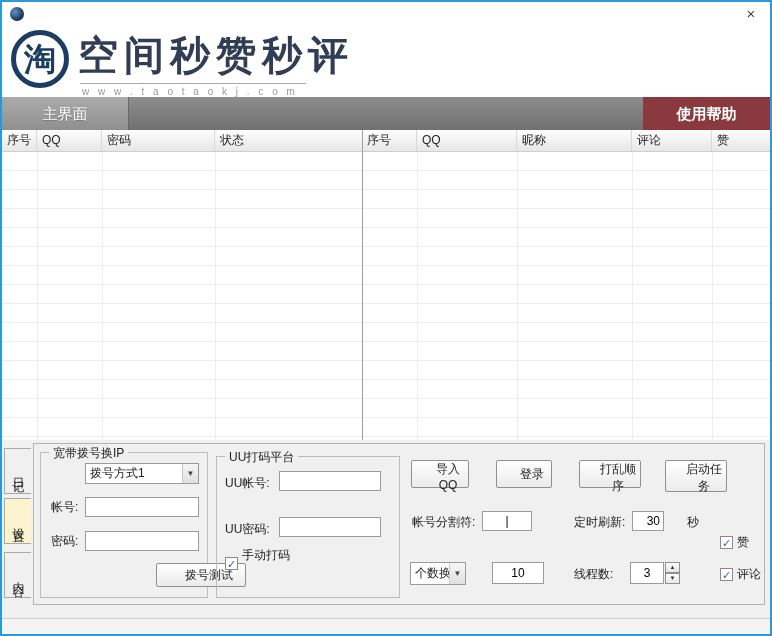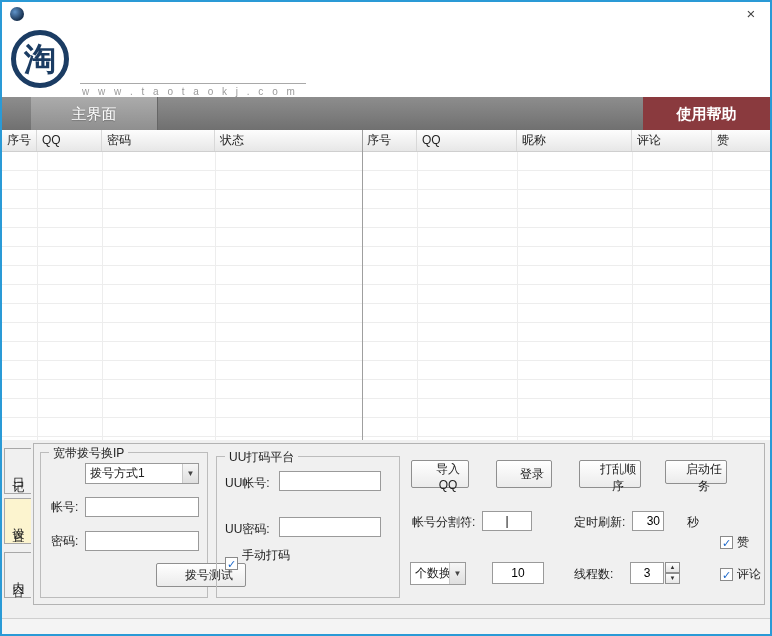--- a/index.html
+++ b/index.html
@@ -37,21 +37,20 @@
     position:absolute; left:80px; top:60px; font-size:10px; letter-spacing:3px; color:#9a9a9a;
   }
   
   .tabbar { position:absolute; left:0; top:95px; width:768px; height:33px;
     background:linear-gradient(#8d8d8d,#707070); }
   .tab-main {
     position:absolute; left:0; top:0; width:127px; height:33px;
     background:linear-gradient(#ababab,#8f8f8f); border-right:1px solid #666;
     color:#ffffff; font-size:15px; text-align:center; line-height:33px; cursor:pointer;
     text-shadow:0 1px 1px rgba(0,0,0,.25);
-    margin-left:29px;
   }
   .help-btn {
     position:absolute; right:0; top:0; width:127px; height:33px; background:#8a3a3e;
     color:#ffffff; font-size:15px; font-weight:bold; text-align:center; line-height:33px; cursor:pointer;
   }
   
   .thead { position:absolute; top:128px; height:22px; background:linear-gradient(#fdfdfd,#e7e7e7);
     border-bottom:1px solid #cfcfcf; display:flex; }
   .thead-left { left:0; width:360px; }
   .thead-right { left:360px; width:408px; }
@@ -128,20 +127,21 @@
 
   <div class="titlebar">
     <div class="app-icon"></div>
     <div class="close-btn">×</div>
   </div>
 
   <div class="header">
     <div class="logo-circle">
       <span>淘</span>
     </div>
+    <div class="brand-title">空间秒赞秒评</div>
     <div class="brand-rule"></div>
     <div class="brand-url">w w w . t a o t a o k j . c o m</div>
   </div>
 
   <div class="tabbar">
     <div class="tab-main">主界面</div>
     <div class="help-btn">使用帮助</div>
   </div>
 
   <div class="thead thead-left">
@@ -205,21 +205,21 @@
         <input class="txt" style="left: 62px; top: 14px; width: 102px;">
         <span class="lbl" style="left:8px; top:62px;">UU密码:</span>
         <input class="txt" style="left: 62px; top: 60px; width: 102px;">
         <span class="cb" style="left:8px; top:100px;">✓</span>
         <span class="cb-label" style="left:25px; top:91px; position:absolute;">手动打码</span>
       </div>
 
       <button class="btn" style="left:377px; top:16px; width:58px; height:28px;">导入QQ</button>
       <button class="btn" style="left:462px; top:16px; width:56px; height:28px;">登录</button>
       <button class="btn" style="left:545px; top:16px; width:62px; height:28px;">打乱顺序</button>
-      <button class="btn" style="left:631px; top:16px; width:62px; height:24px;">启动任务</button>
+      <button class="btn" style="left:631px; top:16px; width:62px; height:32px;">启动任务</button>
 
       <span class="lbl" style="left:378px; top:68px;">帐号分割符:</span>
       <input class="txt" style="left: 448px; top: 67px; width: 50px; text-align: center;" value="|">
 
       <span class="lbl" style="left:540px; top:68px;">定时刷新:</span>
       <input class="txt" style="left: 598px; top: 67px; width: 32px; text-align: right;" value="30">
       <span class="lbl" style="left:653px; top:68px;">秒</span>
 
       <div class="combo" style="left:376px; top:118px; width:56px; height:23px;">
         <span class="combo-text" style="line-height:21px;">个数换IP</span>

